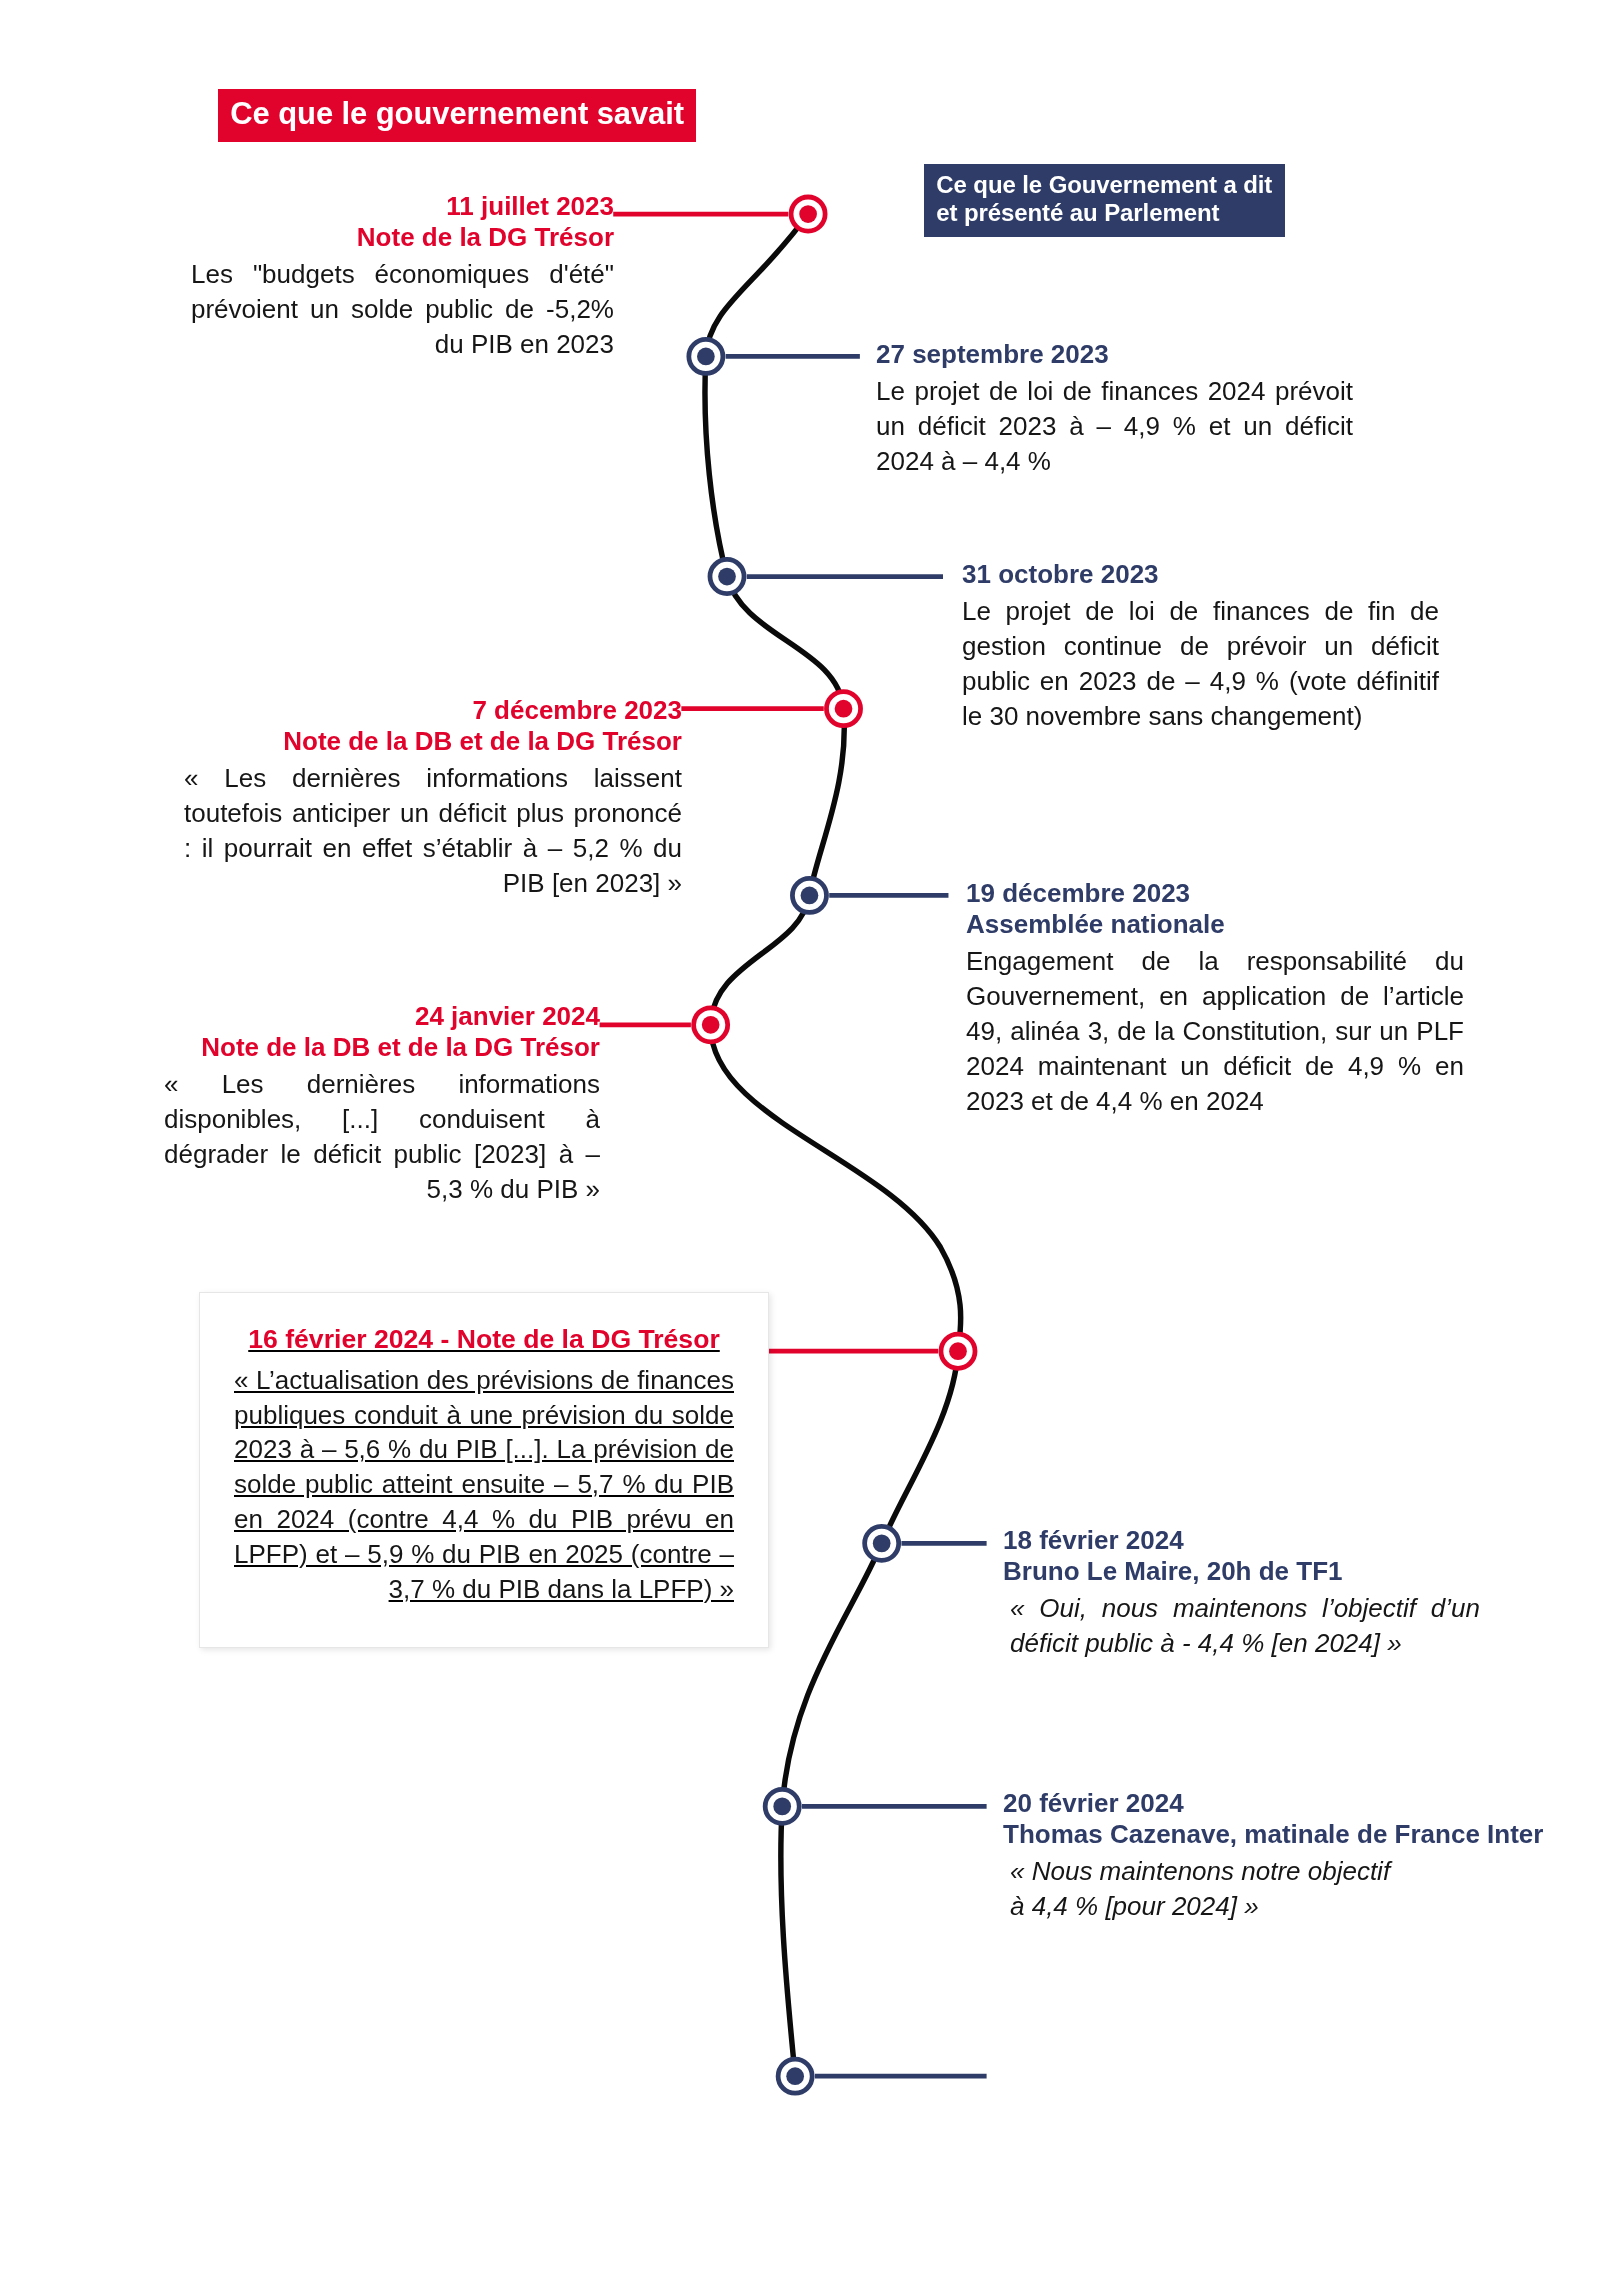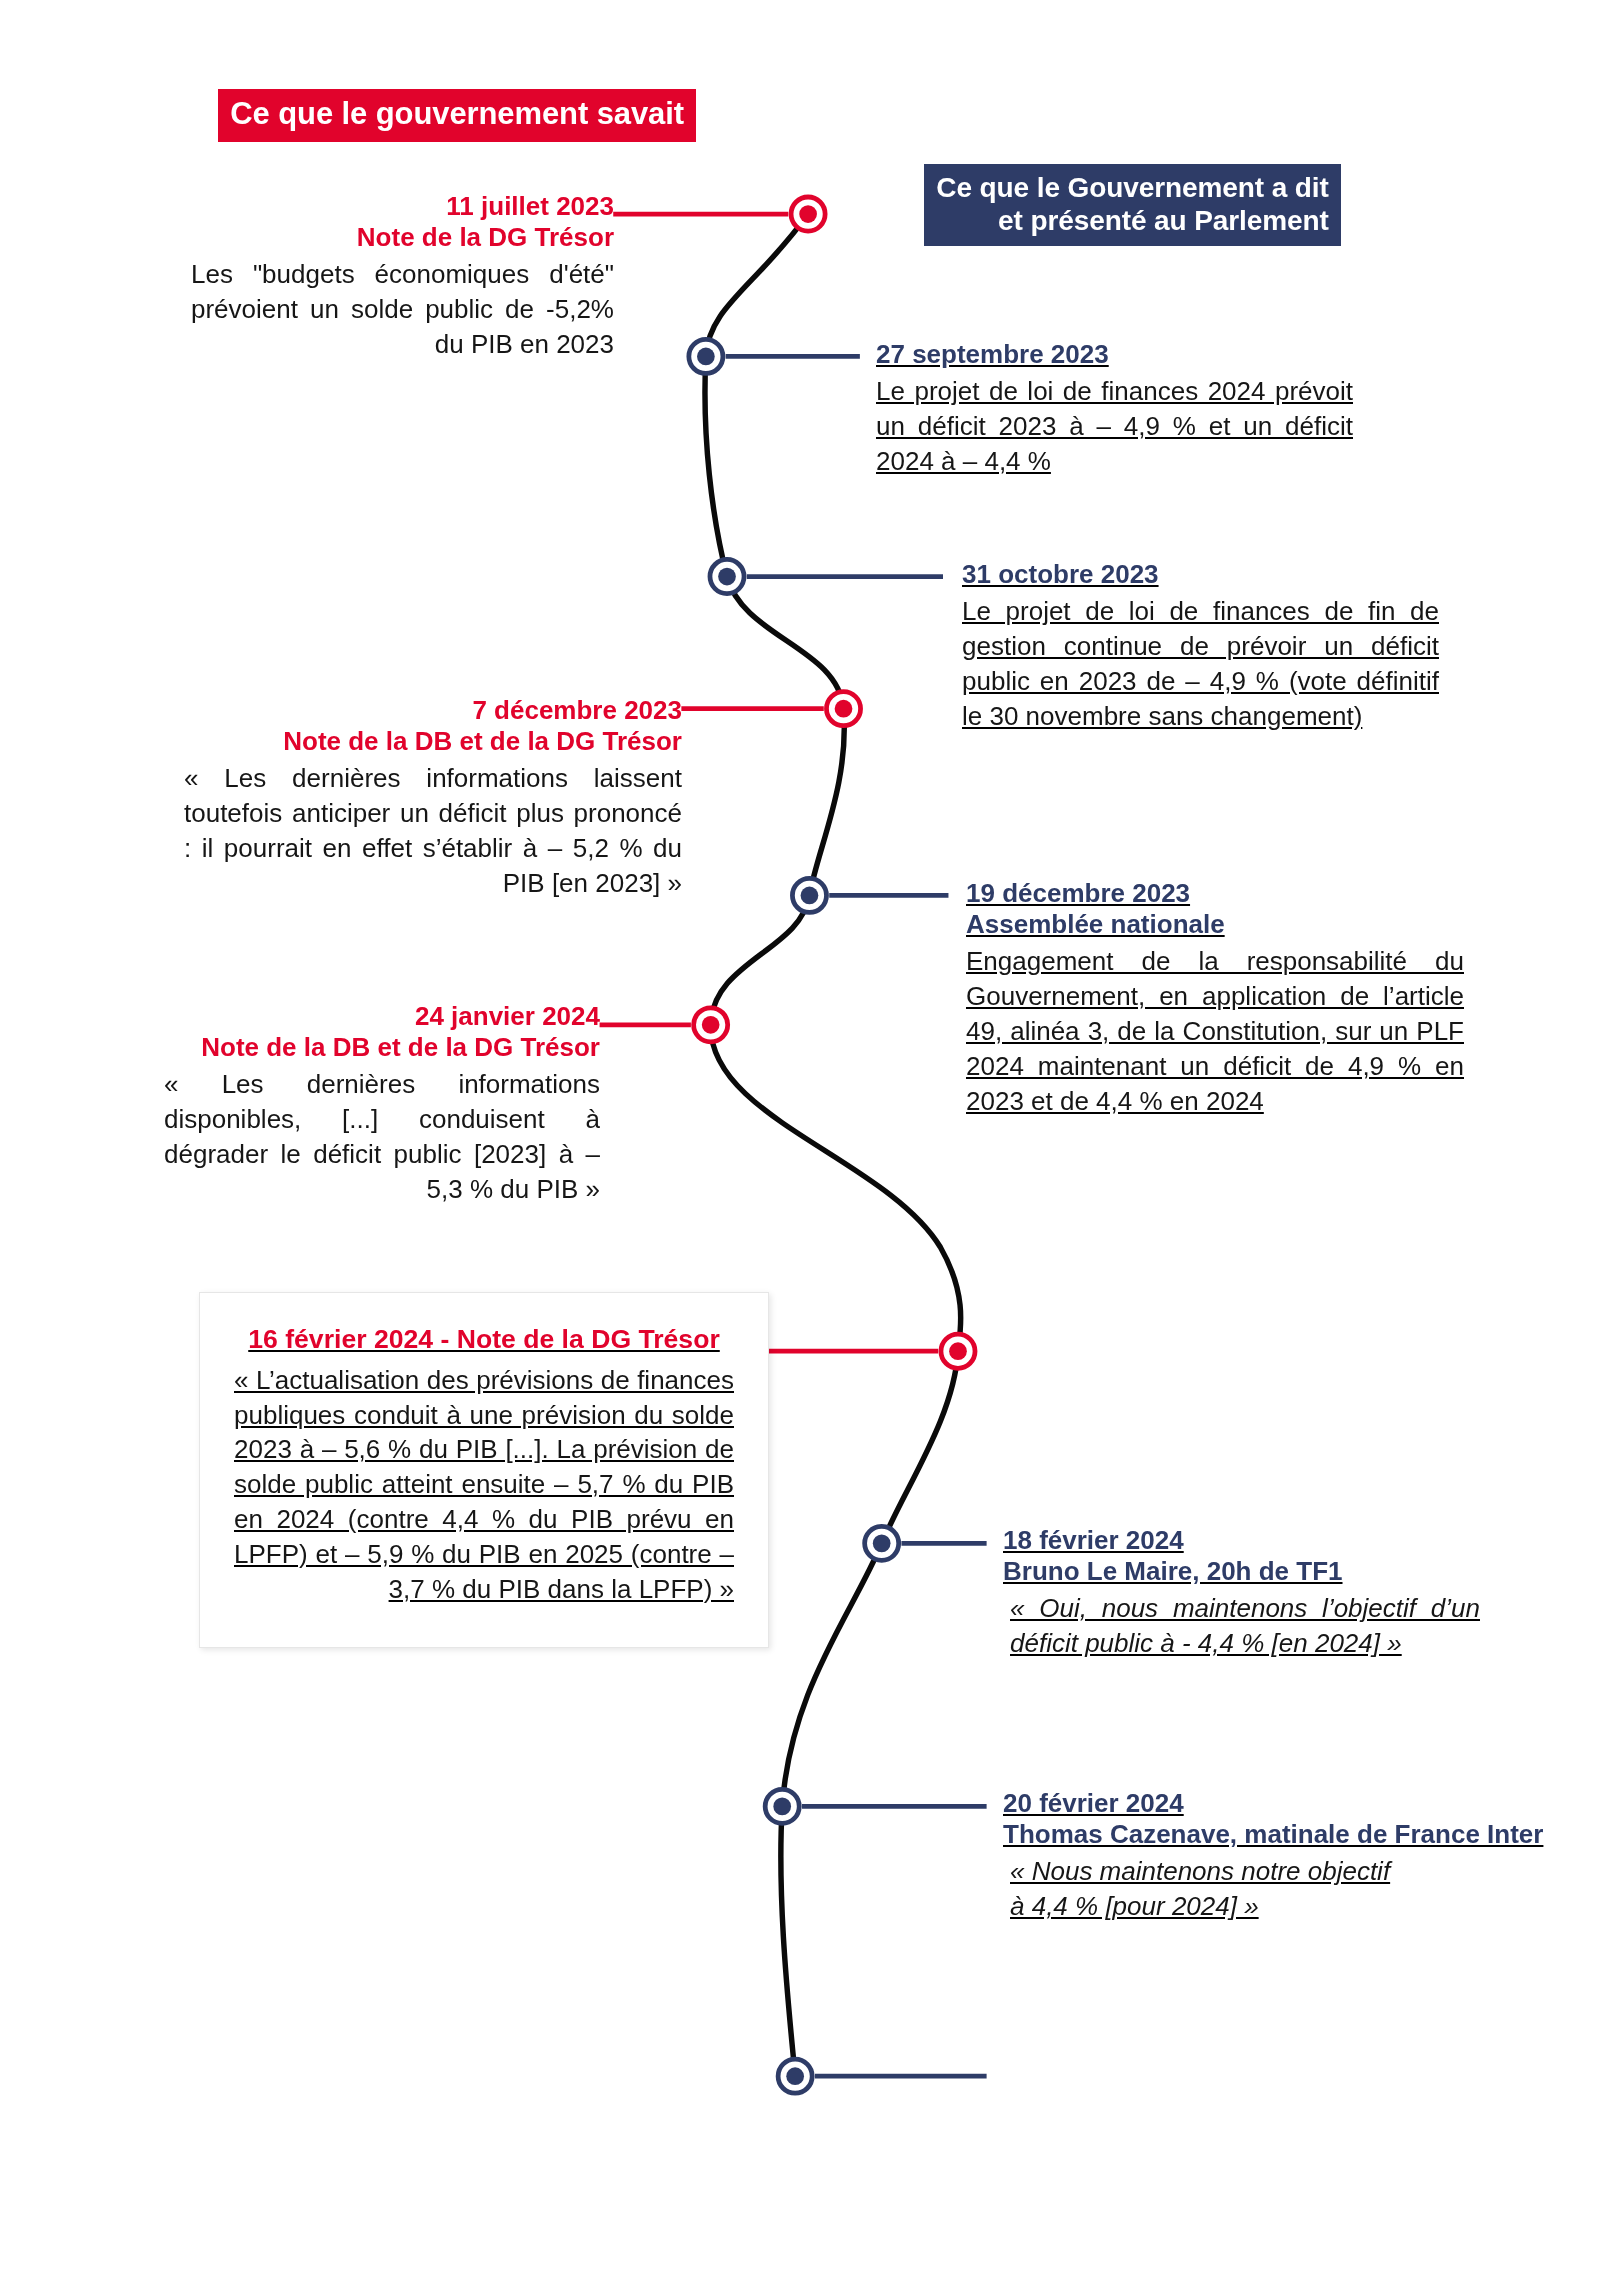--- a/index.html
+++ b/index.html
@@ -41,22 +41,21 @@
   #banner-left {
     left: 218px;
     top: 89px;
     background: #e1032c;
     font-size: 31px;
   }
   #banner-right {
     left: 924px;
     top: 164px;
     background: #2e3c67;
-    font-size: 28px;
-    text-align: right;
+    font-size: 24px;
   }
   
   .entry {
     position: absolute;
     box-sizing: border-box;
   }
   .entry .date {
     font-weight: bold;
     line-height: 1.2;
     font-size: 26px;
@@ -73,21 +72,20 @@
   }
   .entry.left {
     text-align: right;
   }
   .entry.left .body {
     text-align: justify;
     text-align-last: right;
   }
   .entry.right {
     text-align: left;
-    text-decoration: underline;
   }
   .entry.right .body {
     text-align: justify;
     text-align-last: left;
   }
   .entry.left .date { color: #e1032c; }
   .entry.right .date { color: #2e3c67; }
   .entry .body.italic { font-style: italic; margin-left: 7px; }
   .entry .body.nojust { text-align: left; text-align-last: left; }
 

